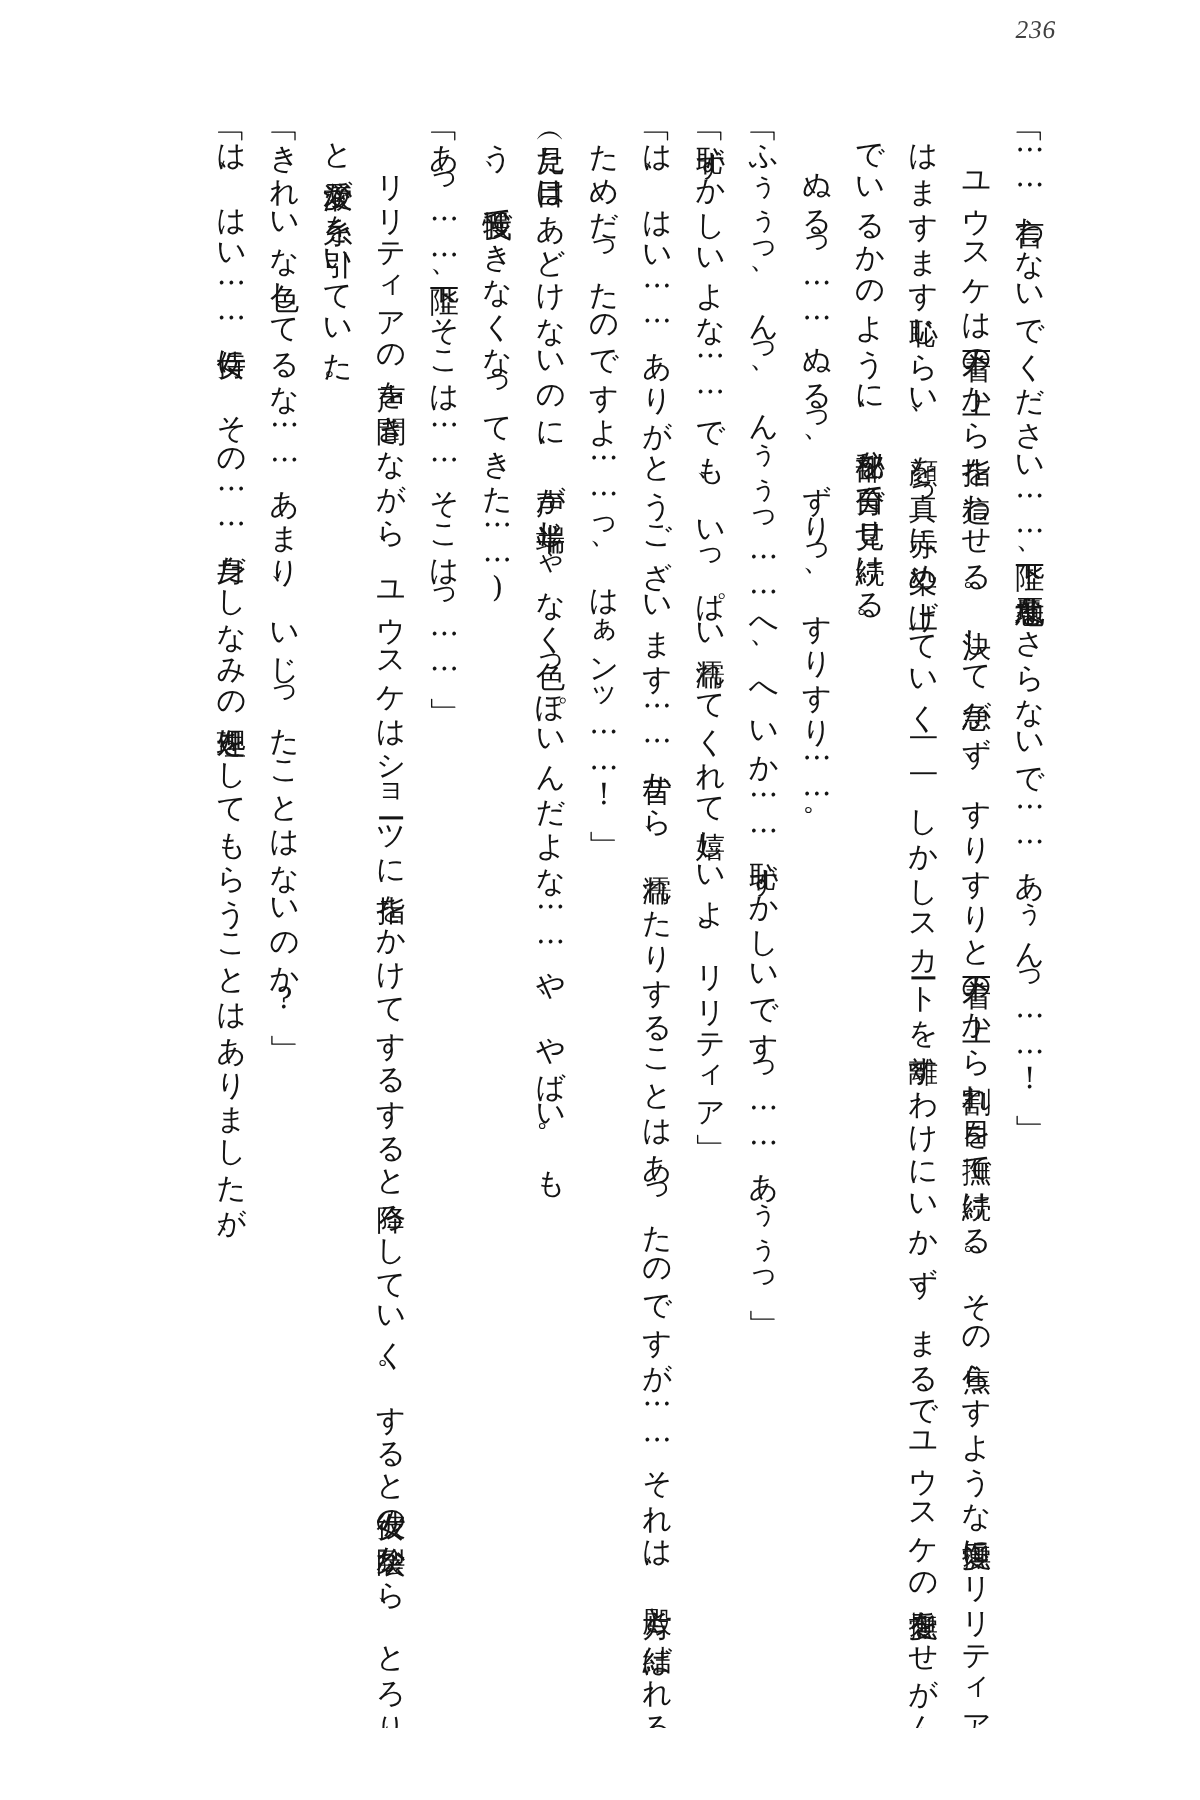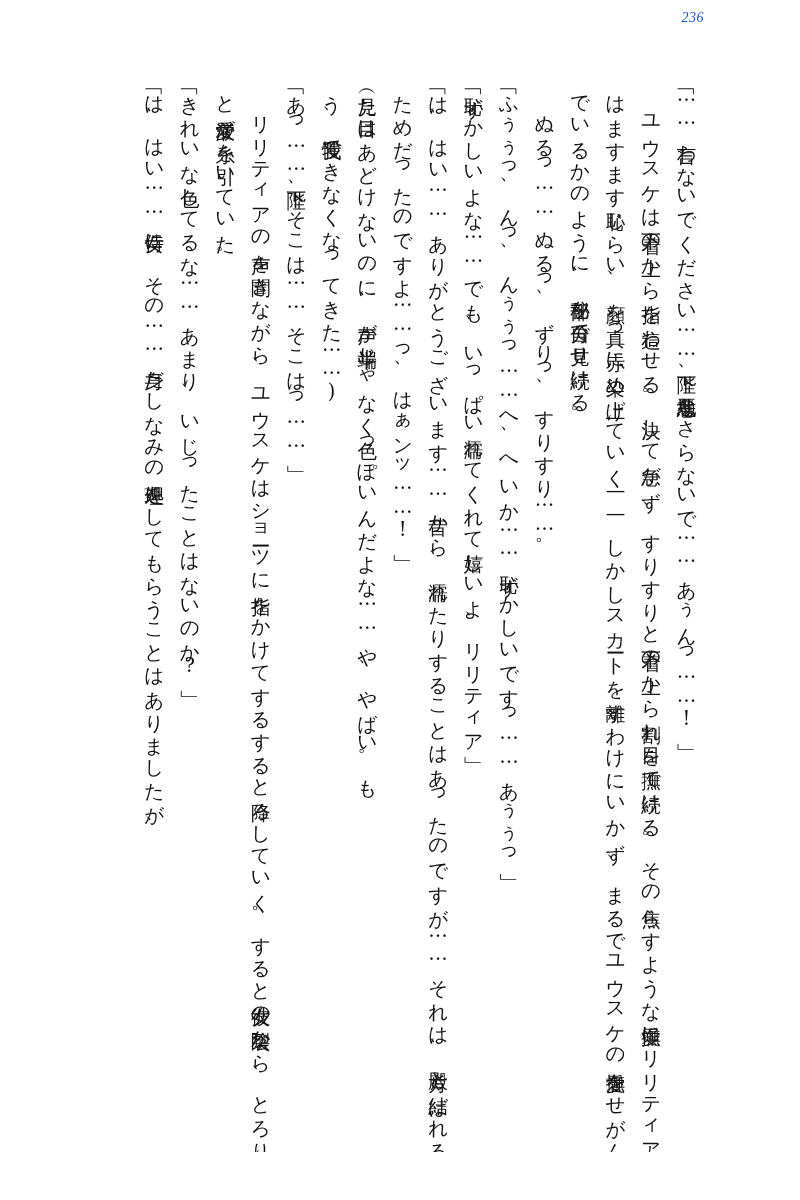--- a/index.html
+++ b/index.html
@@ -18,24 +18,24 @@
     position: relative;
     width: 800px;
     height: 1200px;
     box-sizing: border-box;
     background: #ffffff;
   }
   .page-number {
     position: absolute;
     top: 10px;
     right: 96px;
-    font-size: 14px;
+    font-size: 17px;
     font-style: italic;
     font-family: "Liberation Serif", "DejaVu Serif", serif;
-    color: #1d4ed8;
+    color: #404040;
     letter-spacing: 0.5px;
   }
   .body-text {
     position: absolute;
     top: 82px;
     left: 36px;
     right: 96px;
     height: 1070px;
     writing-mode: vertical-rl;
     text-orientation: upright;

